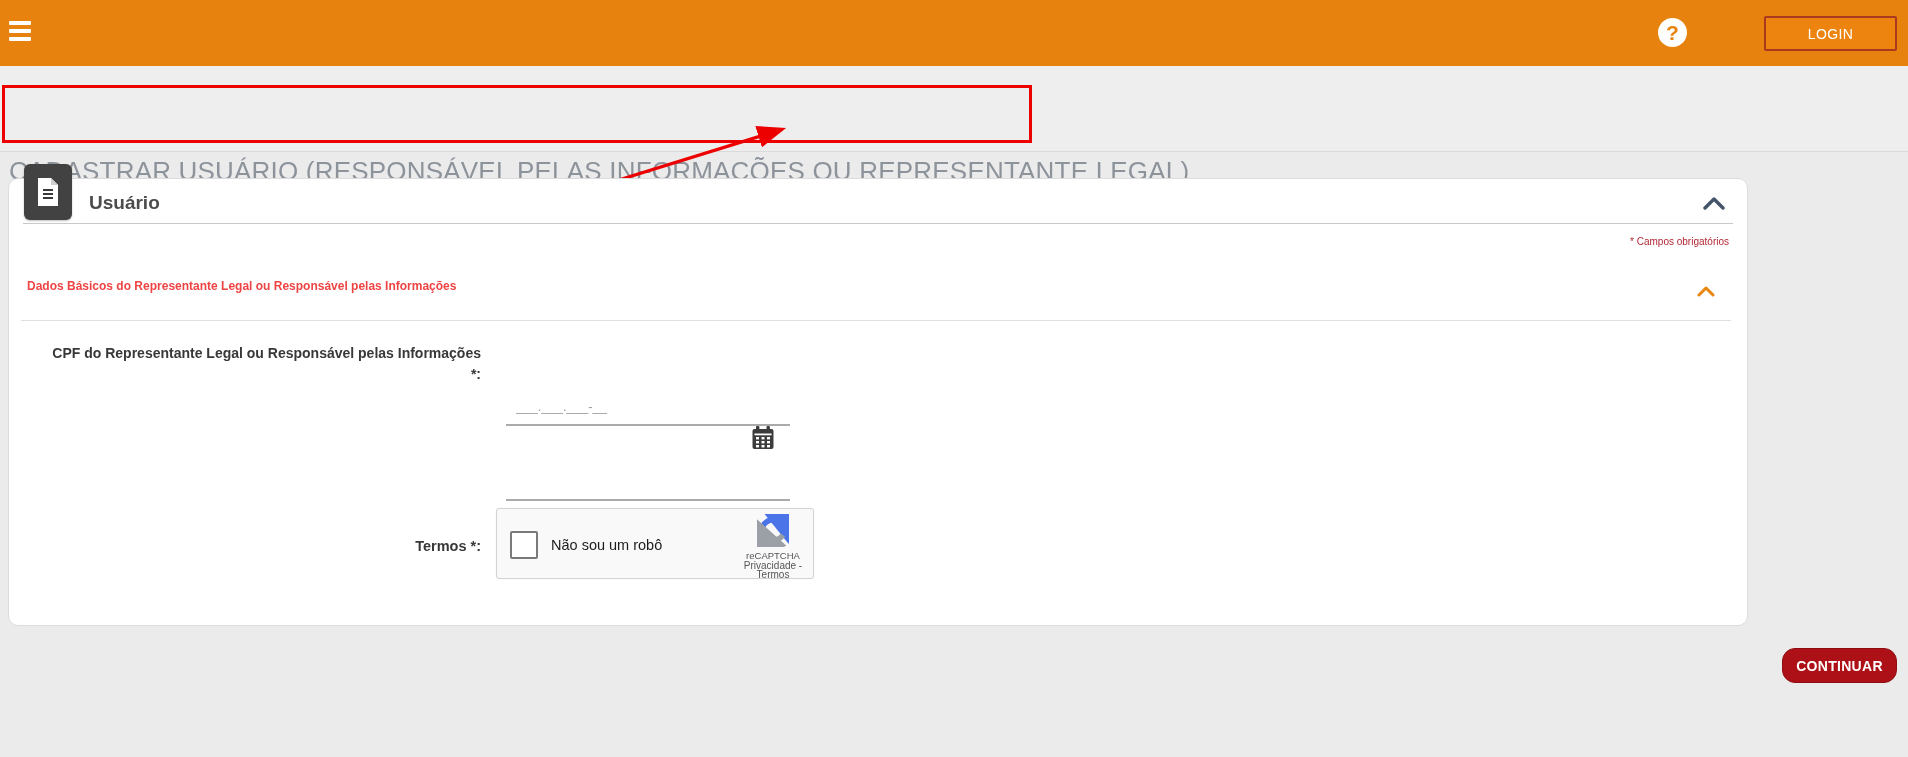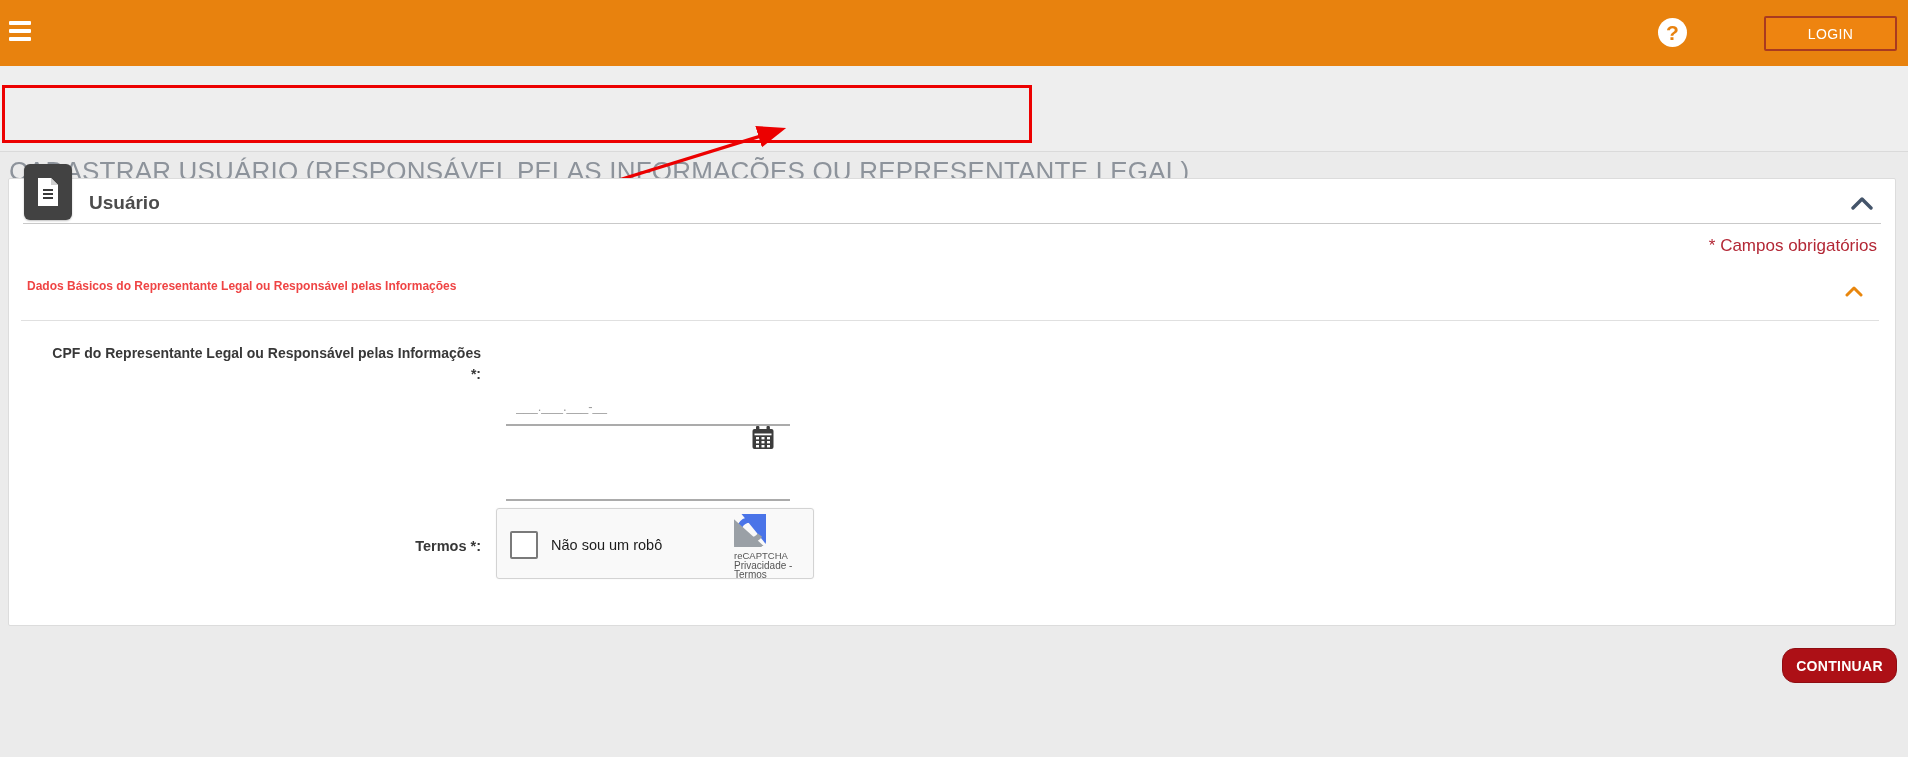--- a/index.html
+++ b/index.html
@@ -24,31 +24,31 @@
   
   .title-strip { position:absolute; left:0; top:66px; width:1908px; height:86px; background:#eeeeee;
                  border-bottom:1px solid #dadada; }
   .page-title { position:absolute; left:9px; top:90px; font-size:26px; font-weight:300; color:#8d939b;
                 letter-spacing:.2px; white-space:nowrap; }
   .annot-rect { position:absolute; left:2px; top:85px; width:1030px; height:58px;
                 border:3px solid #ec0000; pointer-events:none; }
   .annot-arrow { position:absolute; left:578px; top:118px; pointer-events:none; }
 
   
-  .card { position:absolute; left:8px; top:178px; width:1888px; height:448px; background:#fff;
-          border:1px solid #dcdcdc; border-radius:2px; }
+  .card { position:absolute; left:8px; top:178px; width:1740px; height:448px; background:#fff;
+          border:1px solid #dcdcdc; border-radius:10px; }
   .doc-badge { position:absolute; left:15px; top:-15px; width:48px; height:56px; background:#424242;
                border-radius:6px; display:flex; align-items:center; justify-content:center;
                box-shadow:0 1px 2px rgba(0,0,0,.25); }
   .panel-title { position:absolute; left:80px; top:13px; font-size:19px; font-weight:600; color:#4c4c4c; }
   .chev { position:absolute; cursor:pointer; background:none; border:none; padding:0; line-height:0; }
   .chev-user { right:22px; top:18px; color:#44546a; }
   .chev-section { right:32px; top:107px; color:#e8860d; }
   .divider1 { position:absolute; left:14px; right:14px; top:44px; border-bottom:1px solid #c9c9c9; }
-  .required-note { position:absolute; right:18px; top:57px; font-size:17px; color:#b32735; }
+  .required-note { position:absolute; right:18px; top:57px; font-size:10px; color:#b32735; }
   .section-title { position:absolute; left:18px; top:100px; font-size:12px; font-weight:bold; color:#ef4444; }
   .divider2 { position:absolute; left:12px; right:16px; top:141px; border-bottom:1px solid #e0e0e0; }
 
   .flabel { position:absolute; left:20px; width:452px; text-align:right; font-size:14px; font-weight:600;
             color:#383838; line-height:21px; }
   .flabel-cpf { top:164px; }
   .flabel-birth { top:238px; }
   .flabel-captcha { top:357px; font-size:14.5px; }
 
   .finput-wrap { position:absolute; left:497px; width:284px; }
@@ -61,21 +61,21 @@
   .finput.birth { height:30px; padding-right:42px; }
   .cal-btn { position:absolute; right:16px; top:2px; background:none; border:none; padding:0; cursor:pointer; line-height:0; }
 
   
   .recaptcha { position:absolute; left:487px; top:329px; width:318px; height:71px; background:#f9f9f9;
                border:1px solid #d3d3d3; border-radius:3px; box-shadow:0 0 2px rgba(0,0,0,.05); }
   .rc-checkbox { position:absolute; left:13px; top:22px; width:28px; height:28px; background:#fff;
                  border:2px solid #7a7a7a; border-radius:2px; cursor:pointer; }
   .rc-text { position:absolute; left:54px; top:0; height:71px; display:flex; align-items:center;
              font-size:14.5px; color:#1c1c1c; }
-  .rc-logo-box { position:absolute; right:13px; top:5px; width:66px; text-align:left; }
+  .rc-logo-box { position:absolute; right:7px; top:5px; width:66px; text-align:center; }
   .rc-brand { font-size:9.5px; line-height:10px; color:#555; }
   .rc-links { font-size:10px; line-height:9px; color:#555; cursor:pointer; }
 
   
   .continue-btn { position:absolute; left:1782px; top:648px; width:115px; height:35px; background:#ad1016;
                   color:#fff; border:1px solid #8f0d12; border-radius:13px; font-size:14px; font-weight:600;
                   font-family:"Liberation Sans",sans-serif; letter-spacing:.3px; cursor:pointer; }
 </style>
 </head>
 <body>

